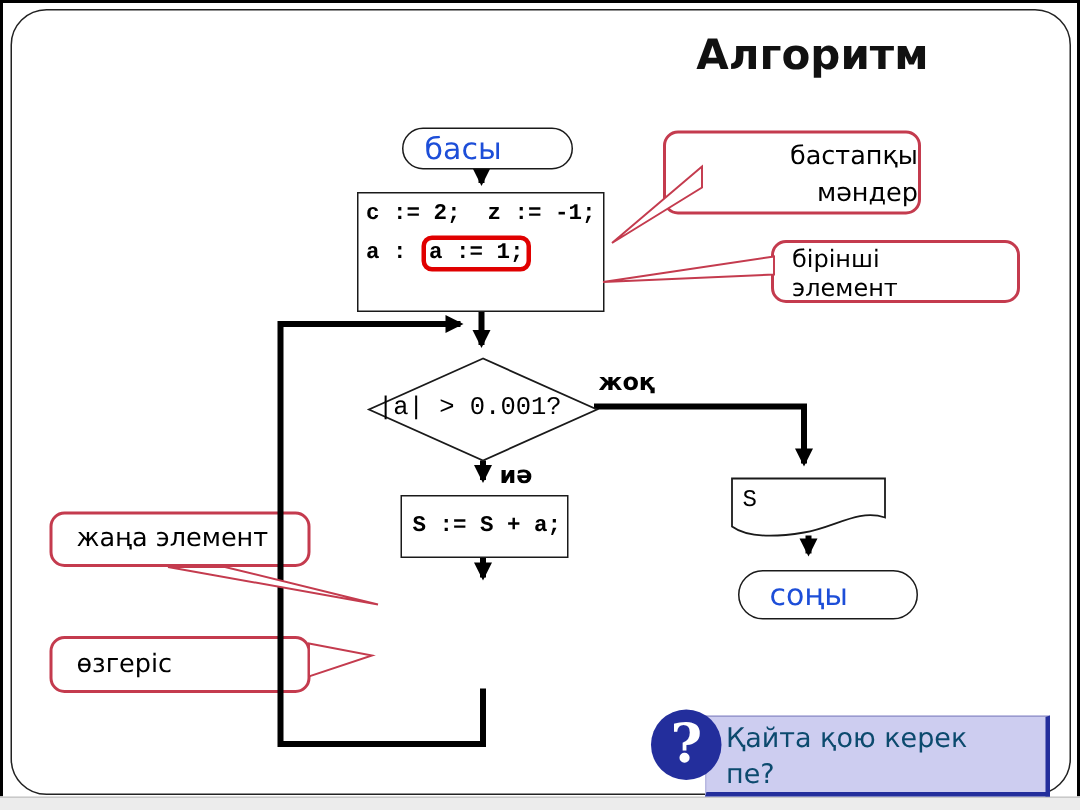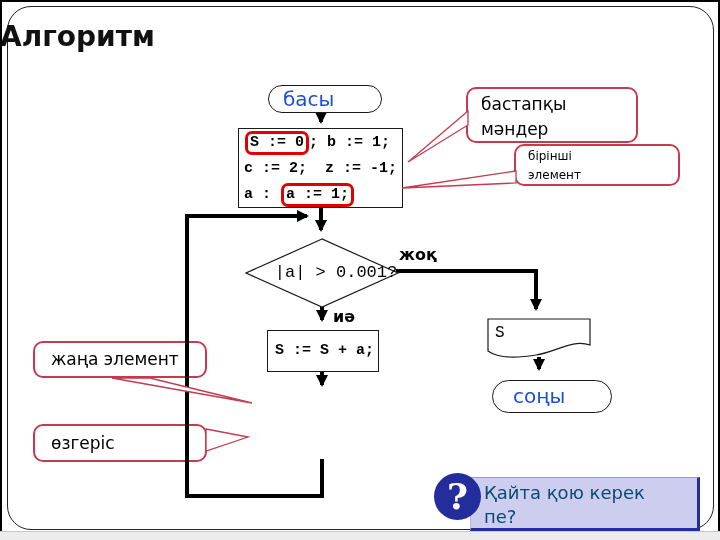--- a/index.html
+++ b/index.html
@@ -5,48 +5,48 @@
   html,body{margin:0;padding:0;background:#fff;}
   #canvas{position:relative;width:720px;height:540px;background:#fff;overflow:hidden;
           font-family:"DejaVu Sans",sans-serif;}
   .edge{position:absolute;background:#000;}
   .edge-top{left:0;top:0;width:720px;height:2px;}
   .edge-left{left:0;top:0;width:2px;height:531px;}
   .edge-right{left:718px;top:0;width:2px;height:531px;}
   .bottom-strip{position:absolute;left:0;top:531px;width:720px;height:9px;background:#ececec;border-top:1px solid #c9c9c9;}
   .slide{position:absolute;left:7px;top:6px;width:705px;height:522px;border:1px solid #222;
          border-radius:24px;background:#fff;}
-  #title{position:absolute;left:0;top:20px;width:619px;text-align:left;
+  #title{position:absolute;left:0;top:20px;width:619px;text-align:right;
          font:bold 28px "DejaVu Sans",sans-serif;color:#111;}
   .layer{position:absolute;left:0;top:0;pointer-events:none;}
   .thick{stroke:#000;stroke-width:4;fill:none;}
   .thin{stroke:#1a1a1a;stroke-width:1.2;fill:#fff;}
   .tail{stroke:#c43b4e;stroke-width:1.3;fill:#fff;}
   .box{position:absolute;border:1px solid #1a1a1a;background:#fff;color:#000;
        font:bold 15px "Liberation Mono",monospace;}
   .codeline{white-space:pre;}
   .hl{display:inline-block;border:3px solid #e00000;border-radius:7px;padding:0 2px;
       line-height:18px;margin-left:1px;}
   #init-box{left:238px;top:128px;width:158px;height:77px;padding:1px 0 0 5px;line-height:26px;}
   #sum-box{left:267px;top:330px;width:103px;height:40px;line-height:40px;padding-left:7px;}
   #update-box{left:237px;top:395px;width:181px;height:63px;padding:3px 0 0 5px;line-height:21px;}
   .stadium{position:absolute;border:1px solid #1a1a1a;background:#fff;color:#1d4ed8;
            font:20px "DejaVu Sans",sans-serif;}
   #start-node{left:268px;top:85px;width:98px;height:26px;border-radius:14px;line-height:26px;padding-left:14px;}
   #end-node{left:492px;top:380px;width:98px;height:31px;border-radius:17px;line-height:31px;padding-left:20px;}
-  #cond-label{position:absolute;left:252px;top:263px;width:168px;text-align:center;color:#000;
+  #cond-label{position:absolute;left:252px;top:263px;width:168px;text-align:left;color:#000;
         font:17px "Liberation Mono",monospace;}
   #doc-label{position:absolute;left:495px;top:324px;color:#000;font:16px "Liberation Mono",monospace;}
   .branch{position:absolute;font:bold 16px "DejaVu Sans",sans-serif;color:#000;}
   #no-label{left:399px;top:245px;}
   #yes-label{left:333px;top:307px;}
   .callout{position:absolute;border:2px solid #c43b4e;border-radius:10px;background:#fff;color:#000;
            font:17px "DejaVu Sans",sans-serif;white-space:pre-line;}
-  #co-initial{left:466px;top:87px;width:155px;height:49px;padding:3px 0 0 13px;line-height:25px;}
-  #co-first{left:514px;top:144px;width:150px;height:37px;padding:1px 0 0 12px;line-height:19px;font-size:12px;}
+  #co-initial{left:442px;top:87px;width:155px;height:49px;padding:3px 0 0 13px;line-height:25px;text-align:right;}
+  #co-first{left:514px;top:160px;width:150px;height:37px;padding:1px 0 0 12px;line-height:19px;font-size:16px;}
   #co-new{left:33px;top:341px;width:154px;height:33px;padding:0 0 0 16px;line-height:33px;}
   #co-change{left:33px;top:424px;width:154px;height:34px;padding:0 0 0 16px;line-height:34px;}
   #note{position:absolute;left:470px;top:477px;width:209px;height:47px;background:#cdcdf0;
         border-top:1px solid #9a9ace;border-left:1px solid #b8b8e0;
         border-right:3px solid #232e9c;border-bottom:3px solid #232e9c;
         font:18px "DejaVu Sans",sans-serif;color:#0c4a6e;line-height:24px;
         padding:3px 4px 0 13px;white-space:pre-line;}
   #note-icon{position:absolute;left:434px;top:473px;width:47px;height:47px;border-radius:50%;
         background:#232e9c;color:#fff;font:bold 36px "DejaVu Serif",serif;
         text-align:center;line-height:47px;}
@@ -75,21 +75,20 @@
     <path class="thick" d="M322,372 L322,385" marker-end="url(#ah)"></path>
     <path class="thick" d="M396,271 L536,271 L536,309" marker-end="url(#ah)"></path>
     <path class="thick" d="M539,357 L539,369" marker-end="url(#ah)"></path>
     <polygon class="thin" points="322,239 246,273 322,307 398,273"></polygon>
     <path class="thin" d="M488,319 L590,319 L590,345 C572,339 556,352 536,355 C518,358 499,359 488,351 Z"></path>
   </svg>
 
   <div id="start-node" class="stadium">басы</div>
 
   <div id="init-box" class="box">
-    <div class="codeline"><span class="hl">S := 0</span><span>; b := 1;</span></div>
     <div class="codeline">c := 2;  z := -1;</div>
     <div class="codeline"><span>a : </span><span class="hl">a := 1;</span></div>
   </div>
 
   <div id="cond-label">|a| &gt; 0.001?</div>
   <div id="no-label" class="branch">жоқ</div>
   <div id="yes-label" class="branch">иә</div>
 
   <div id="sum-box" class="box codeline">S := S + a;</div>
 

